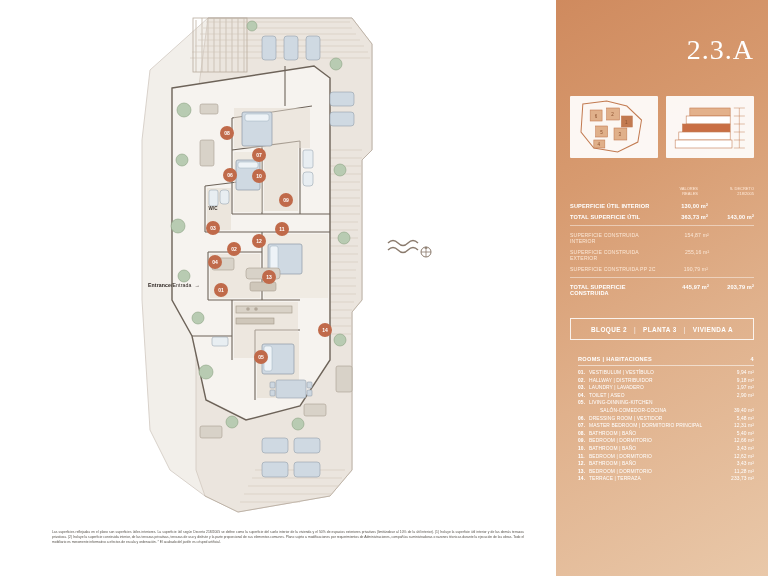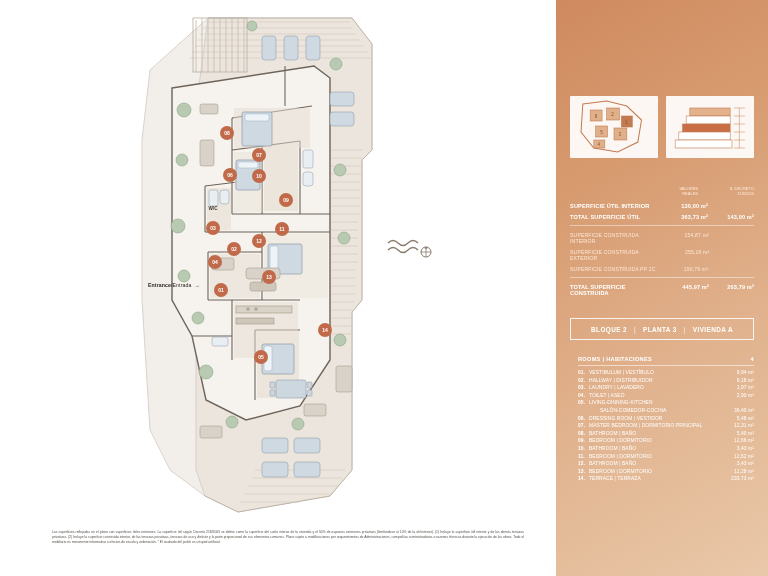--- a/index.html
+++ b/index.html
@@ -341,20 +341,21 @@
 
     <div class="entrance">
       <b>Entrance</b><span>/Entrada</span><span class="arrow">→</span>
     </div>
 
     <div class="legal">Las superficies reflejadas en el plano son superficies útiles interiores. La superficie útil según Decreto 218/2005 se define como la superficie del suelo interior de la vivienda y el 50% de espacios exteriores privativos (limitándose al 10% de la útil interior). (1) Incluye la superficie útil interior y de las demás terrazas privativas. (2) Incluye la superficie construida interior, de las terrazas privativas, terrazas de uso y disfrute y la parte proporcional de sus elementos comunes. Plano sujeto a modificaciones por requerimientos de Administraciones, compañías suministradoras o razones técnicas durante la ejecución de las obras. Todo el mobiliario es meramente informativo a efectos de escala y ordenación. * El acabado del jardín es césped artificial.</div>
   </div>
 
   <div class="right">
 
+    <div class="title">2.3.A</div>
 
     <div class="thumbs">
       <div class="thumb">
         <svg viewBox="0 0 96 62" preserveAspectRatio="none">
           <path d="M14 8 L40 5 L62 10 L78 24 L74 46 L52 56 L26 52 L12 36 Z" fill="none" stroke="#c27a50" stroke-width="1.1"></path>
           <rect x="22" y="14" width="13" height="11" fill="#e0b08a" stroke="#c27a50" stroke-width="0.6"></rect>
           <rect x="40" y="12" width="14" height="12" fill="#e0b08a" stroke="#c27a50" stroke-width="0.6"></rect>
           <rect x="56" y="20" width="12" height="11" fill="#c27a50" stroke="#c27a50" stroke-width="0.6"></rect>
           <rect x="28" y="30" width="13" height="11" fill="#e0b08a" stroke="#c27a50" stroke-width="0.6"></rect>
           <rect x="48" y="32" width="14" height="12" fill="#e0b08a" stroke="#c27a50" stroke-width="0.6"></rect>

